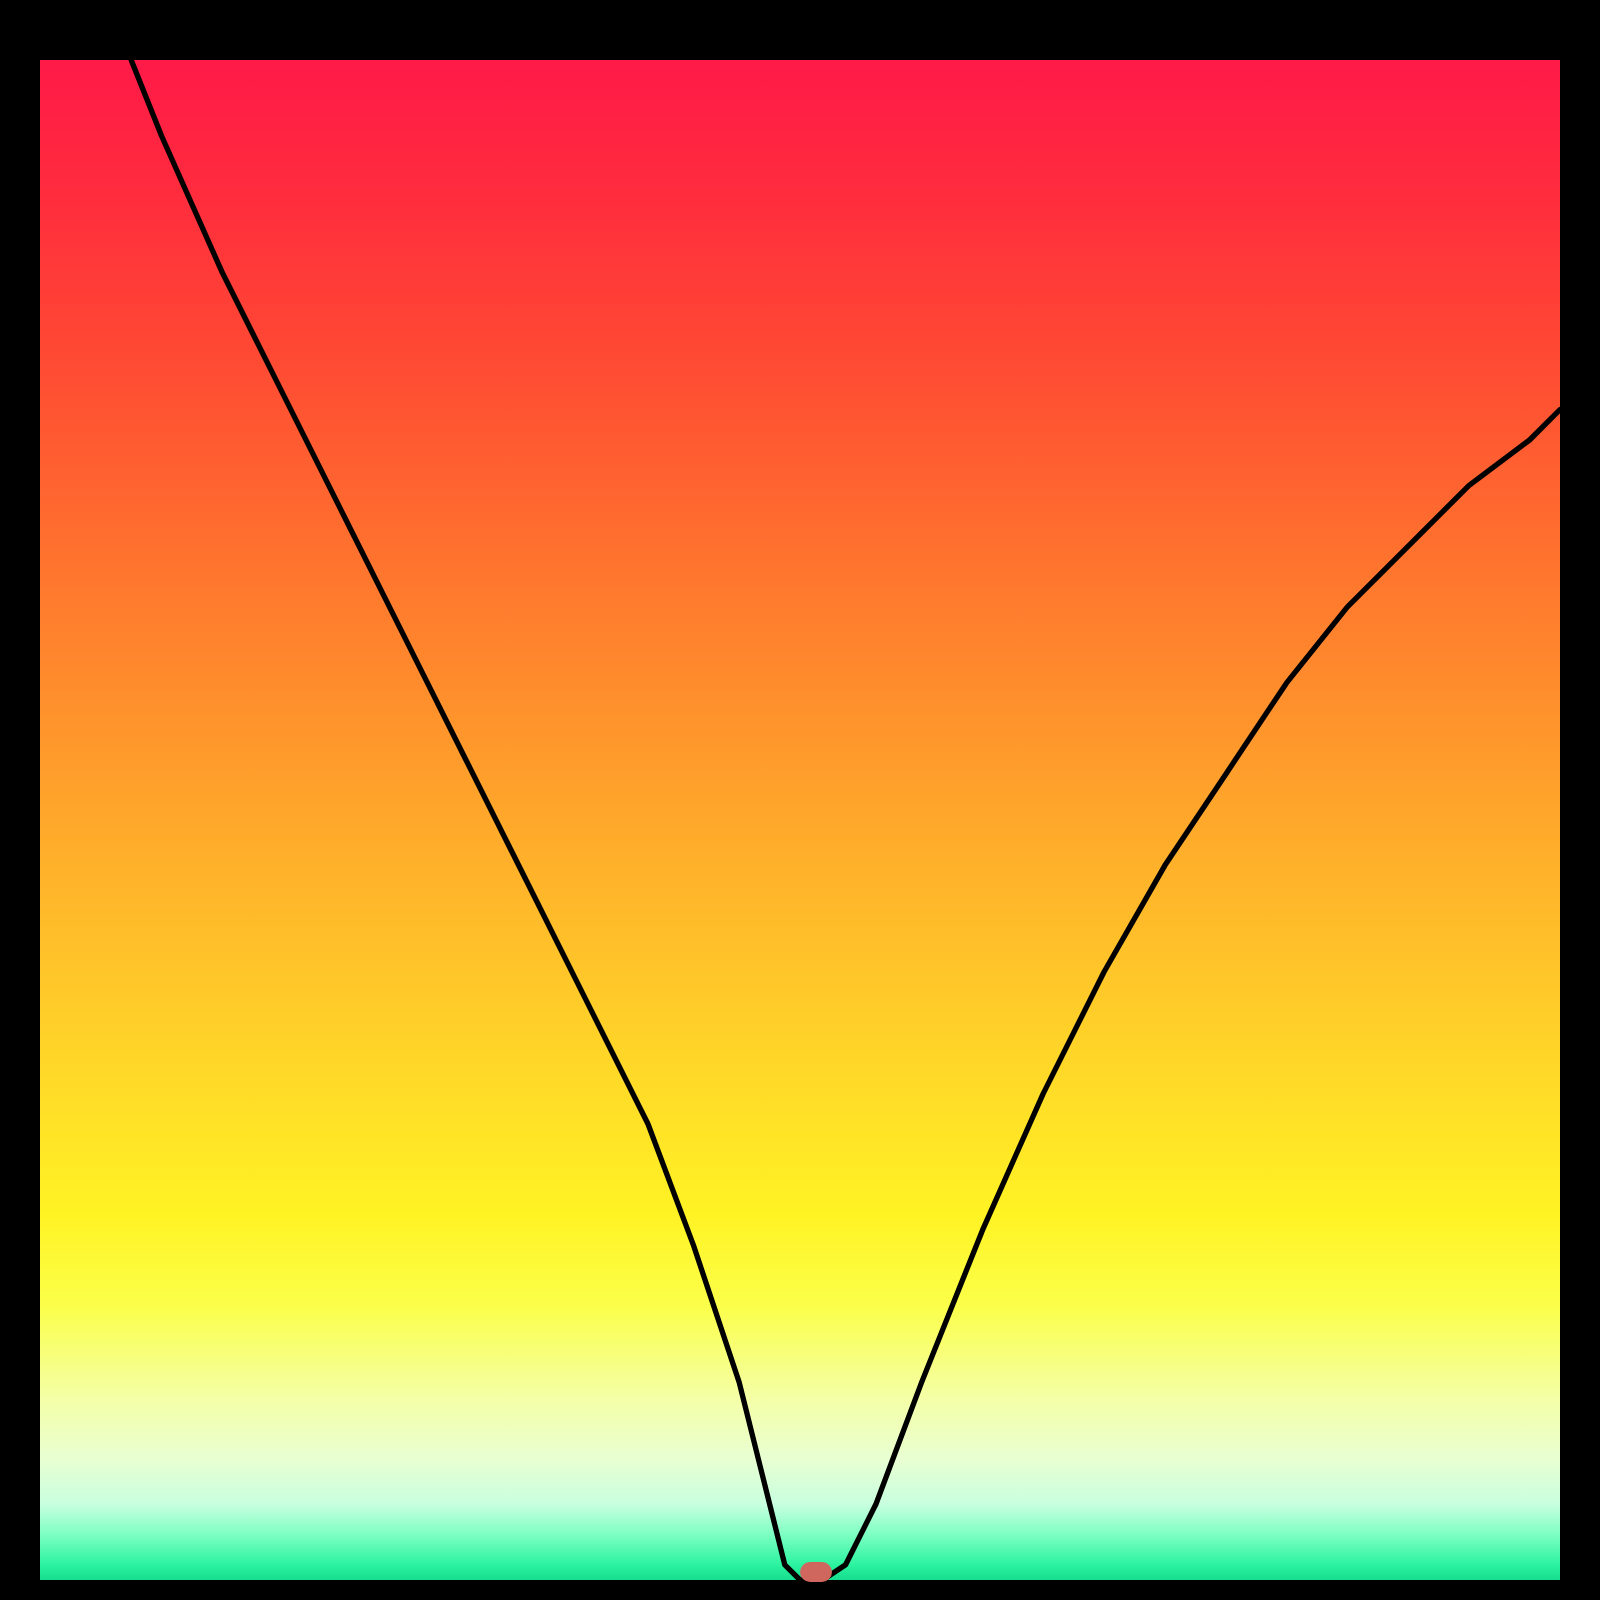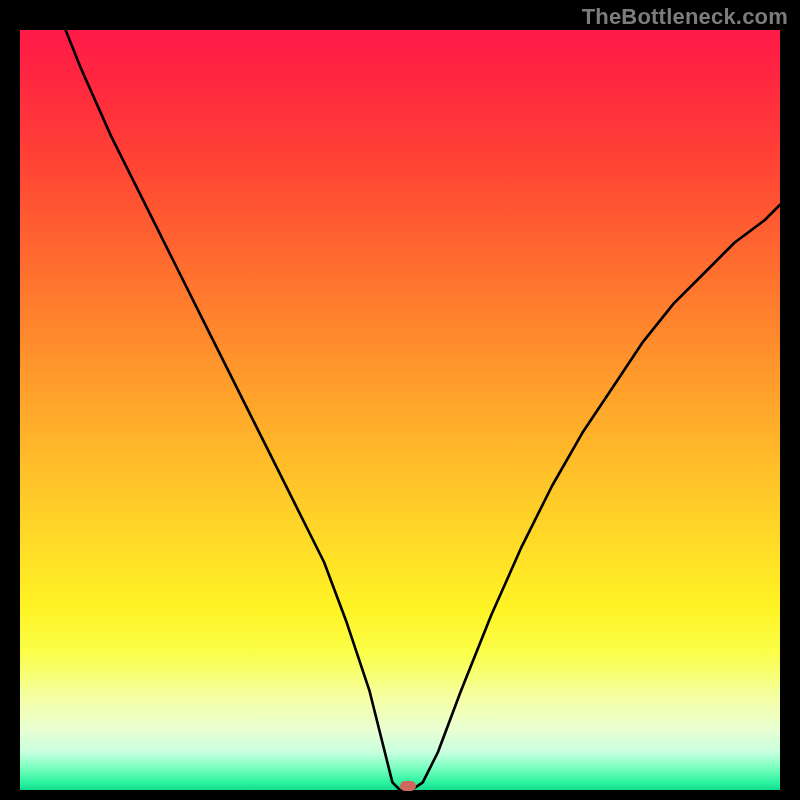--- a/index.html
+++ b/index.html
@@ -66,21 +66,20 @@
     border-radius: 5px;
     background: #d0675f;
     transform: translate(-50%, -50%);
   }
 </style>
 </head>
 <body>
 
 <div class="frame">
 
-  <div class="attribution">TheBottleneck.com</div>
 
   <div class="plot-area">
 
     <svg class="curve" viewBox="0 0 100 100" preserveAspectRatio="none">
       <path fill="none" stroke="#000" stroke-width="0.35" stroke-linecap="round" stroke-linejoin="round" d="M6.00 0.00 L8.00 5.00 L12.00 14.00 L16.00 22.00 L20.00 30.00 L24.00 38.00 L28.00 46.00 L32.00 54.00 L36.00 62.00 L40.00 70.00 L43.00 78.00 L46.00 87.00 L48.00 95.00 L49.00 99.00 L50.00 100.00 L51.50 100.00 L53.00 99.00 L55.00 95.00 L58.00 87.00 L62.00 77.00 L66.00 68.00 L70.00 60.00 L74.00 53.00 L78.00 47.00 L82.00 41.00 L86.00 36.00 L90.00 32.00 L94.00 28.00 L98.00 25.00 L100.00 23.00"></path>
     </svg>
 
     <div class="marker" style="left: 51%; top: 99.5%;"></div>
 
   </div>

